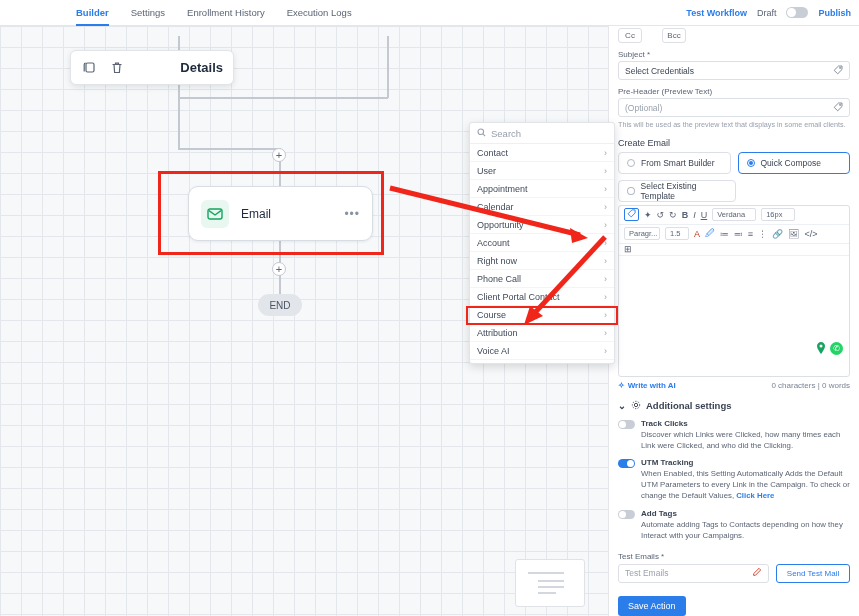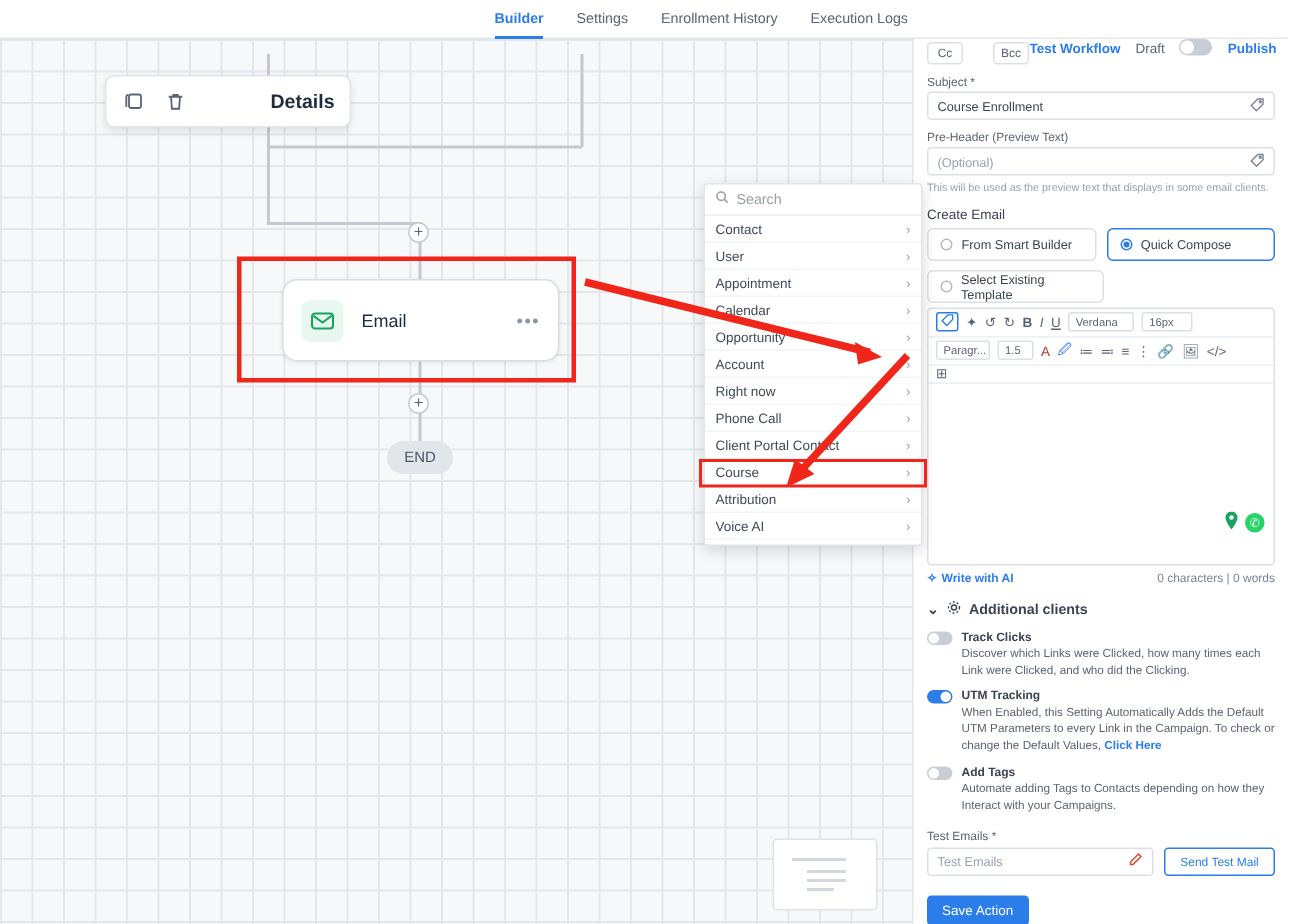--- a/index.html
+++ b/index.html
@@ -10,21 +10,21 @@
     font-size: 11px;
     color: #333;
     background: #ffffff;
     overflow: hidden;
     position: relative;
   }
   
   #topnav {
     position:absolute; top:0; left:0; width:859px; height:26px;
     background:#ffffff; border-bottom:1px solid #e4e6ea;
-    display:flex; align-items:center; z-index:40;flex-direction:column;
+    display:flex; align-items:center; z-index:40;
   }
   .nav-tabs { display:flex; align-items:center; gap:22px; margin-left:76px; height:26px; }
   .nav-tab { font-size:9.5px; color:#5b6474; line-height:26px; cursor:pointer; }
   .nav-tab.active { color:#2b7de9; font-weight:bold; border-bottom:2px solid #2b7de9; height:26px; }
   .nav-right { margin-left:auto; display:flex; align-items:center; gap:10px; margin-right:8px; }
   .test-workflow { color:#2b7de9; font-size:9px; font-weight:bold; }
   .draft-label { color:#5b6474; font-size:9px; }
   .toggle-pill { width:22px; height:11px; border-radius:6px; background:#c9ced6; position:relative; }
   .toggle-pill:after { content:''; position:absolute; left:1px; top:1px; width:9px;height:9px;border-radius:50%; background:#fff; }
   .publish-label { color:#2b7de9; font-size:9px; font-weight:bold; }
@@ -313,21 +313,21 @@
 
 <div id="panel">
 
   <div class="chip-row">
     <div class="chip">Cc</div>
     <div class="chip">Bcc</div>
   </div>
 
   <div class="fld-label"><span>Subject *</span></div>
   <div class="inputbox">
-    <span>Course Enrollment</span>
+    <span>Select Credentials</span>
     <span class="tag-icon">
       <svg width="10" height="10" viewBox="0 0 12 12" fill="none" stroke="#7b8494" stroke-width="1.1">
         <path d="M6.6 1.2H10.8V5.4L5.6 10.6 1.4 6.4 6.6 1.2z"></path>
           <circle cx="8.6" cy="3.4" r=".8"></circle>
       </svg>
     </span>
   </div>
 
   <div class="fld-label">Pre-Header (Preview Text)</div>
   <div class="inputbox">
@@ -410,21 +410,21 @@
   </div>
 
   <div class="addl">
     <span>⌄</span>
     <span>
       <svg width="10" height="10" viewBox="0 0 12 12" fill="none" stroke="#3b4453" stroke-width="1.1">
         <circle cx="6" cy="6" r="2"></circle>
           <circle cx="6" cy="6" r="4.4" stroke-dasharray="1.6 1.6"></circle>
       </svg>
     </span>
-    <span>Additional clients</span>
+    <span>Additional settings</span>
   </div>
 
   <div class="setting-row">
     <span class="sw"></span>
     <span class="setting-txt">
       <b>Track Clicks</b><br>
       <span>Discover which Links were Clicked, how many times each Link were Clicked, and who did the Clicking.</span>
     </span>
   </div>
 

